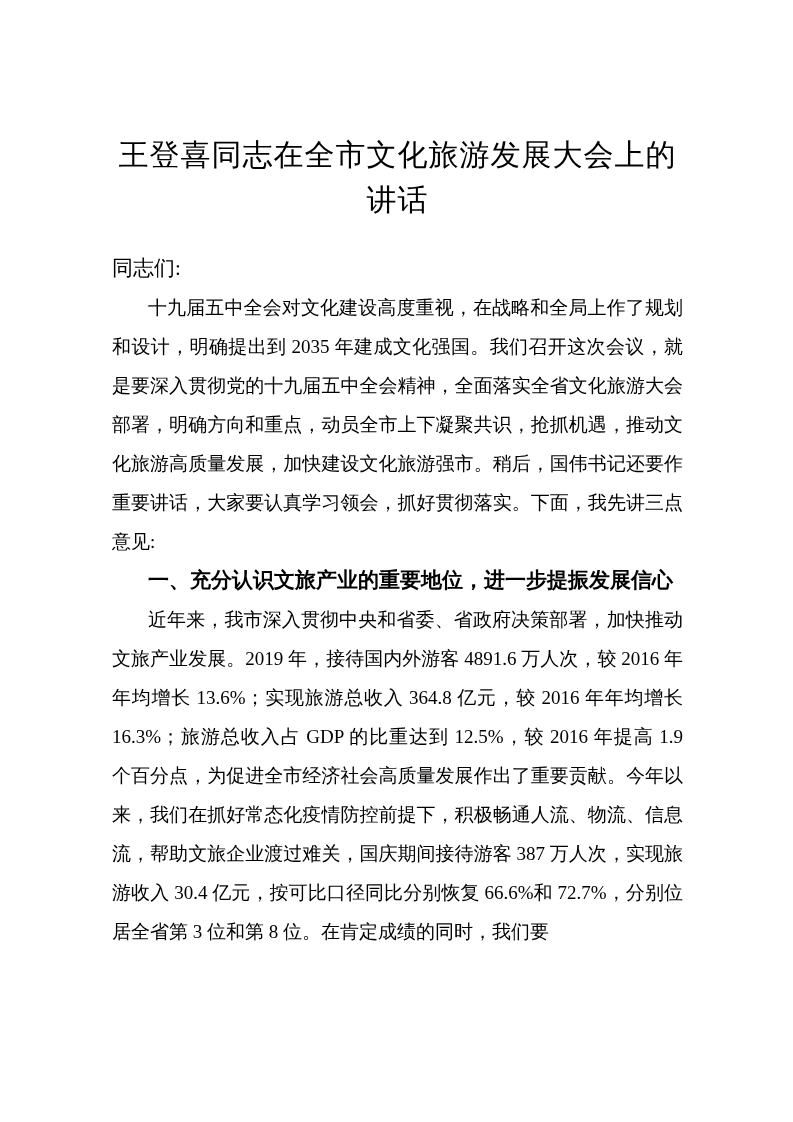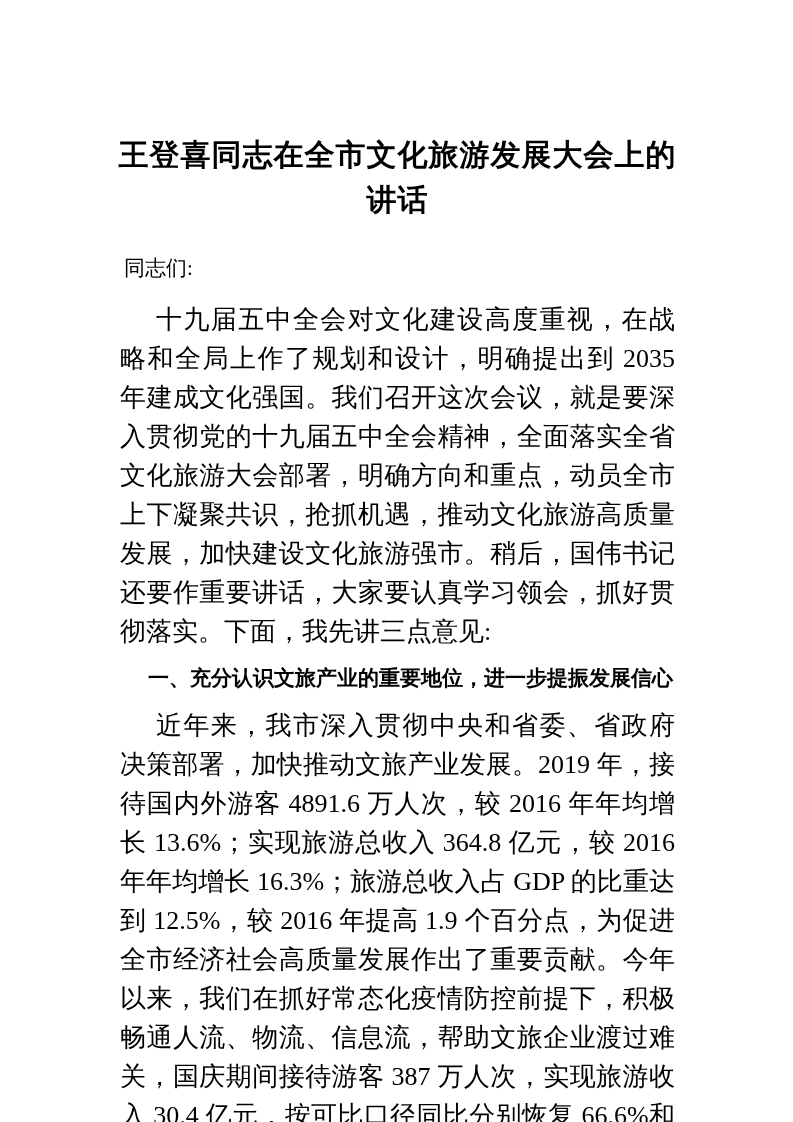--- a/index.html
+++ b/index.html
@@ -14,36 +14,36 @@
     box-sizing: border-box;
     background: #ffffff;
     color: #000000;
     padding: 132px 110px 0 112px;
     overflow: hidden;
     font-family: "Liberation Serif", "DejaVu Serif", serif;
   }
   .doc-title {
     font-size: 30px;
     line-height: 45px;
-    font-weight: bold;
+    font-weight: normal;
     text-align: center;
     max-width: 560px;
     margin: 0 auto 27px auto;
     letter-spacing: 1px;
   }
   .salutation {
     font-size: 21px;
     line-height: 39px;
-    margin: 12px;
+    margin: 0;
     text-indent: 0;
   }
   .para {
-    font-size: 26px;
+    font-size: 19px;
     line-height: 39px;
-    margin: 8px;
+    margin: 0;
     text-align: justify;
     text-indent: 36px;
   }
   .heading {
     font-size: 21px;
     line-height: 39px;
     margin: 0;
     font-weight: bold;
     text-align: justify;
     text-indent: 36px;

